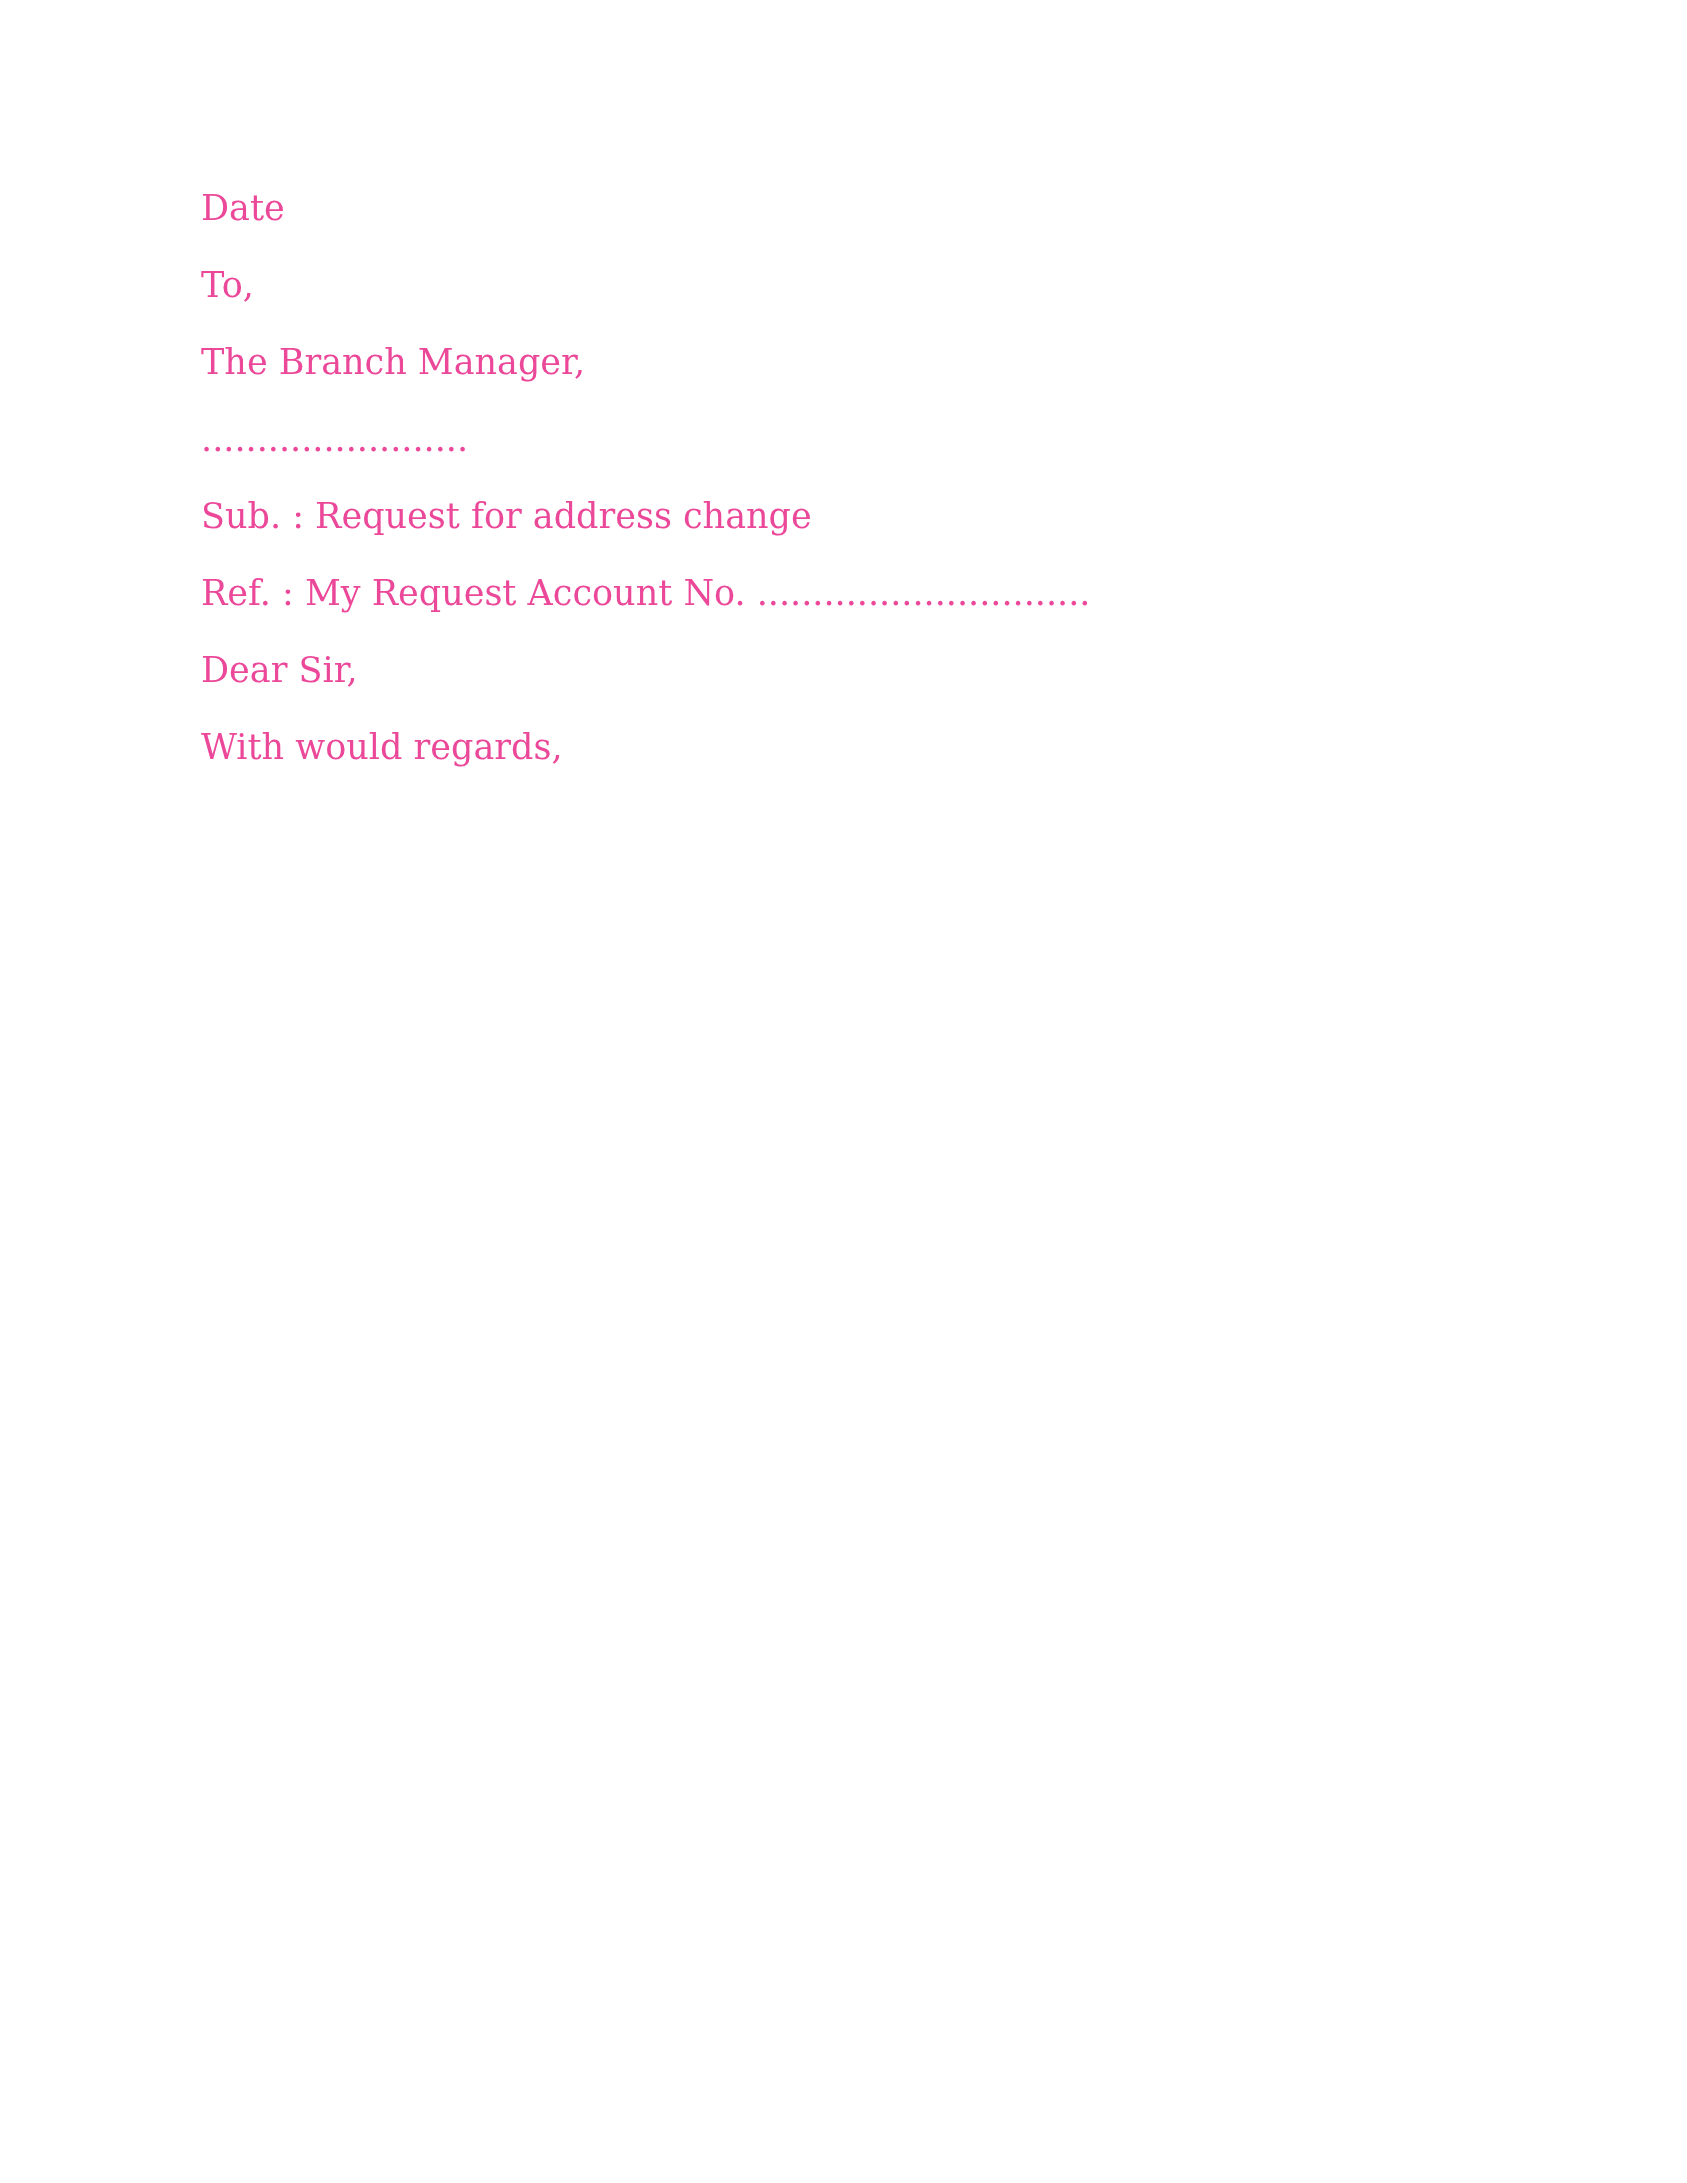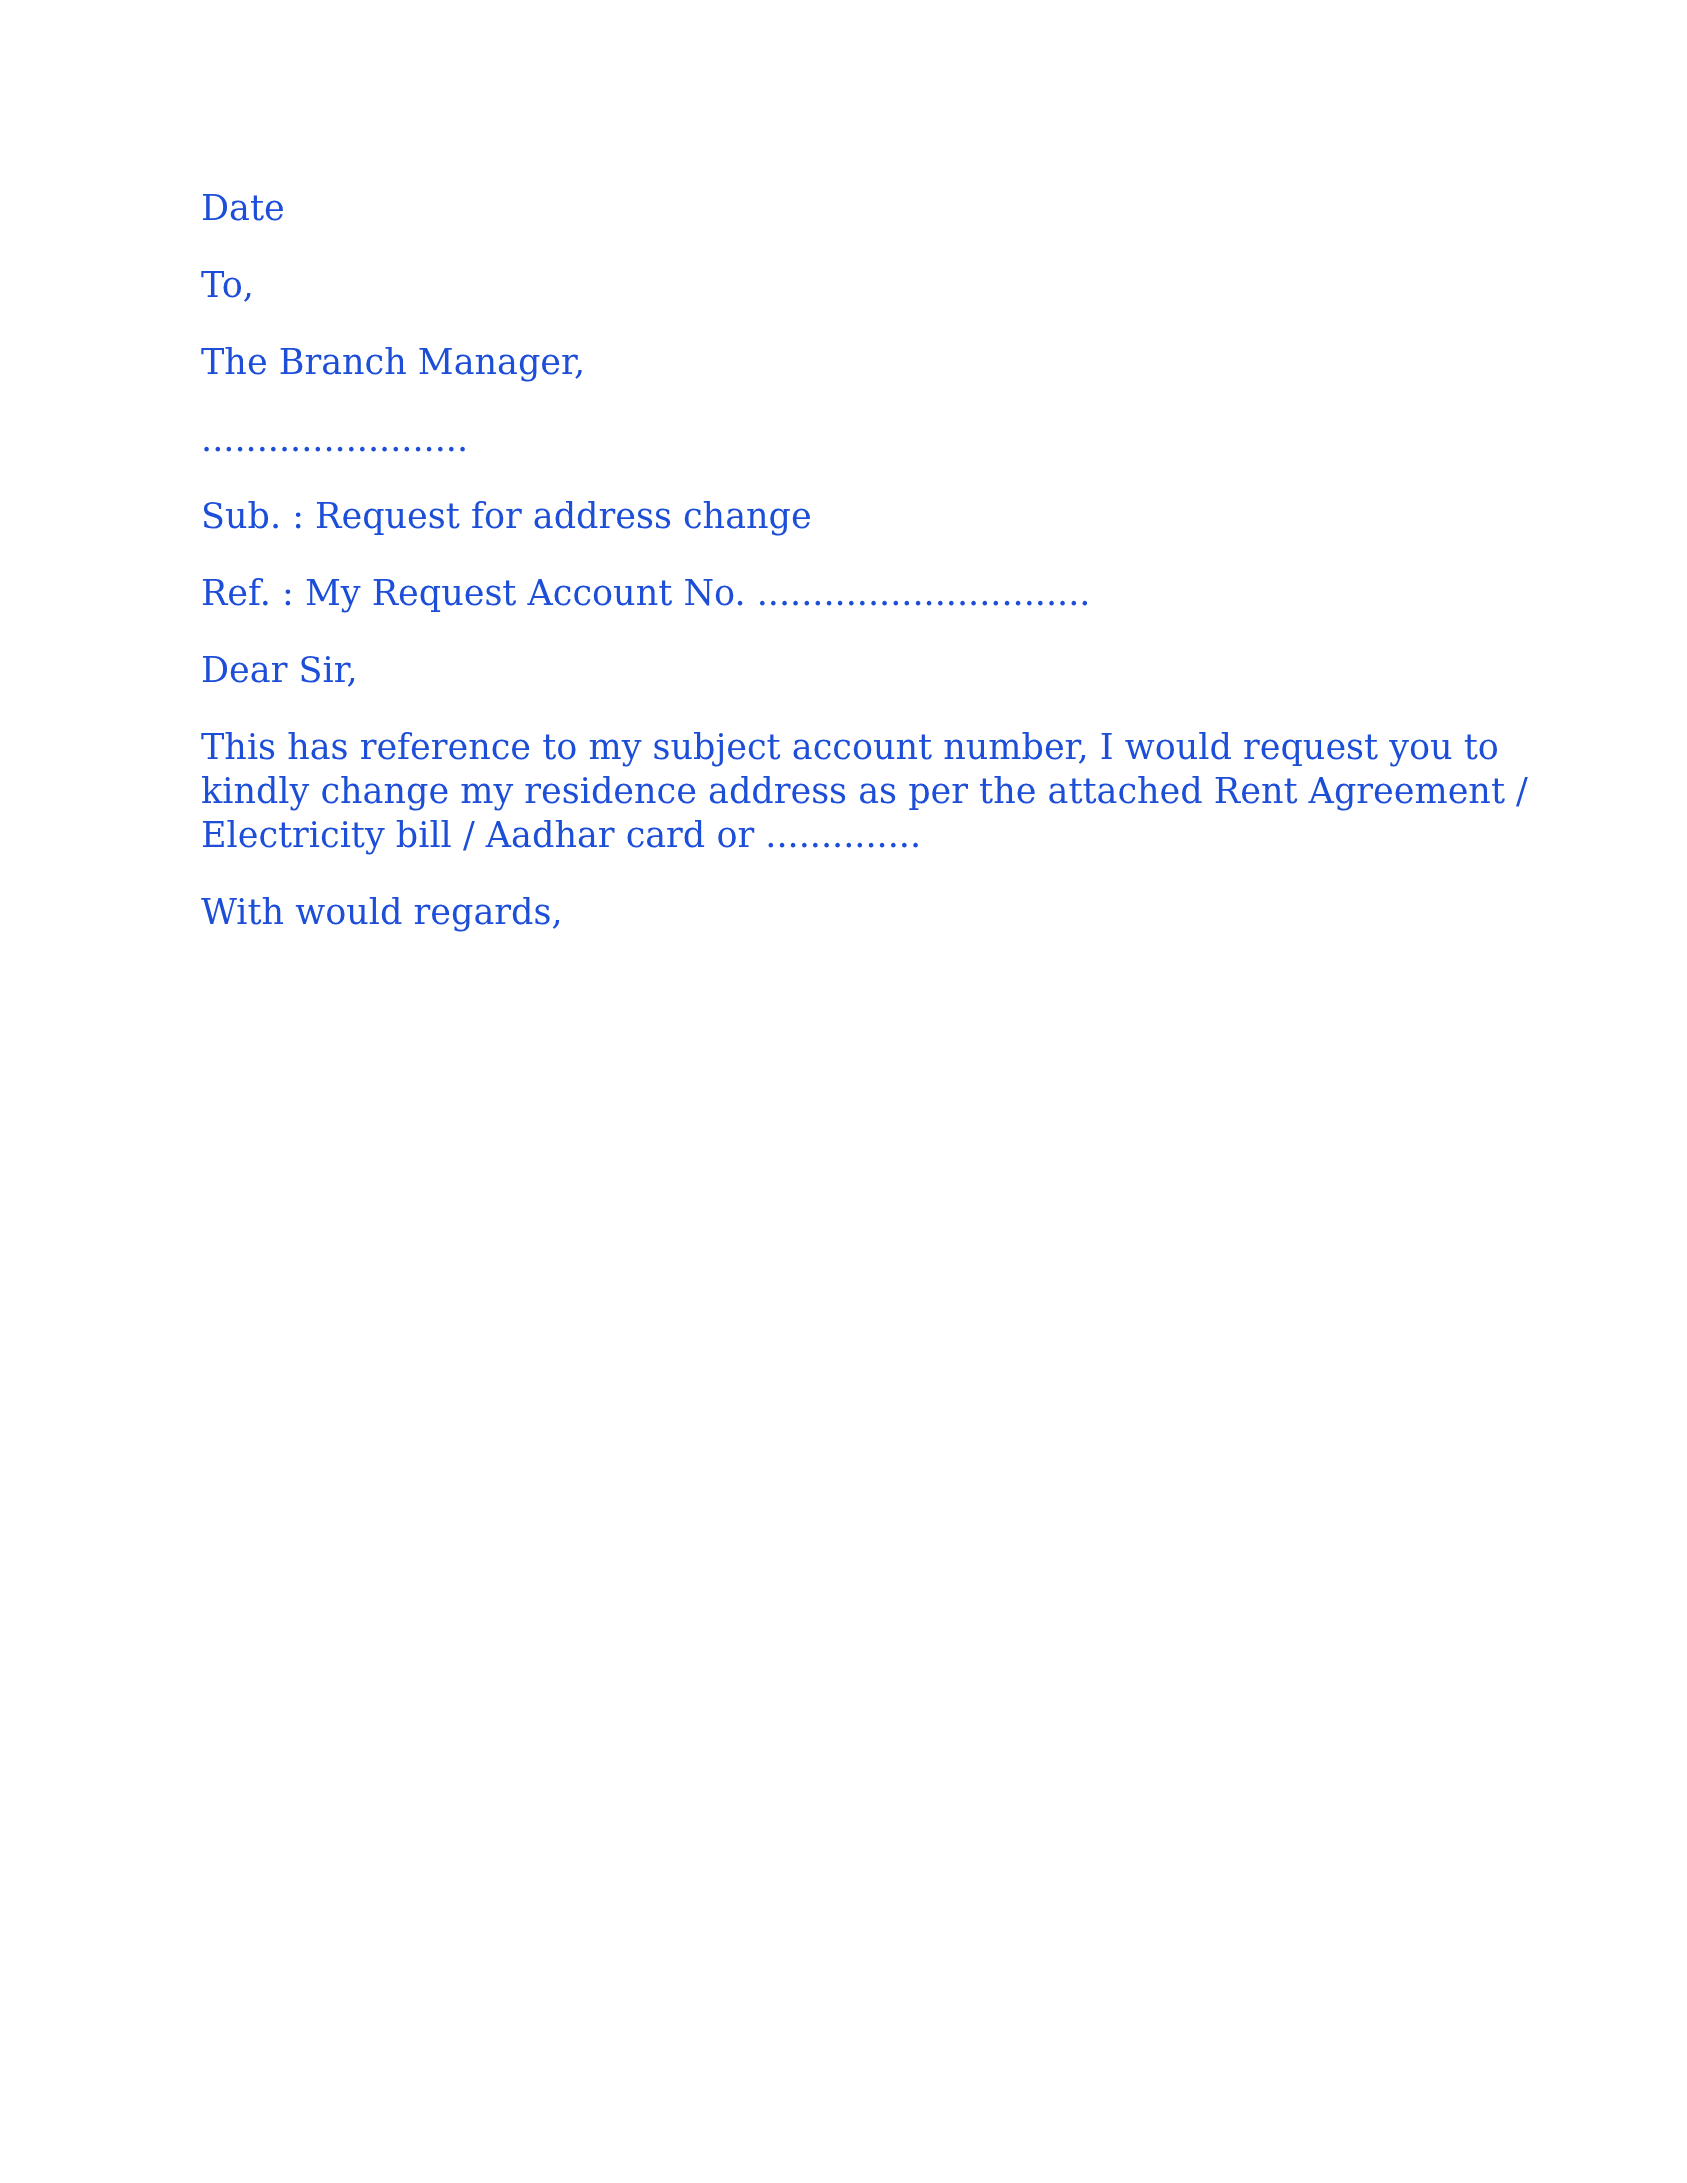--- a/index.html
+++ b/index.html
@@ -15,21 +15,21 @@
     background: #ffffff;
     overflow: hidden;
     font-family: "DejaVu Serif", "Liberation Serif", serif;
   }
 
   .letter {
     position: absolute;
     top: 186px;
     left: 201px;
     width: 1450px;
-    color: #1d4ed8;
+    color: #ec4899;
     font-size: 35px;
     line-height: 44px;
   }
 
   .letter p {
     margin: 0 0 33px 0;
     white-space: pre-line; 
   }
 </style>
 </head>
@@ -44,22 +44,19 @@
     <p>The Branch Manager,</p>
 
     <p>........................</p>
 
     <p>Sub. : Request for address change</p>
 
     <p>Ref. : My Request Account No. ..............................</p>
 
     <p>Dear Sir,</p>
 
-    <p>This has reference to my subject account number, I would request you to
-kindly change my residence address as per the attached Rent Agreement /
-Electricity bill / Aadhar card or ..............</p>
 
 
     <p>With would regards,</p>
 
   </div>
 </div>
 
 
 </body></html>

